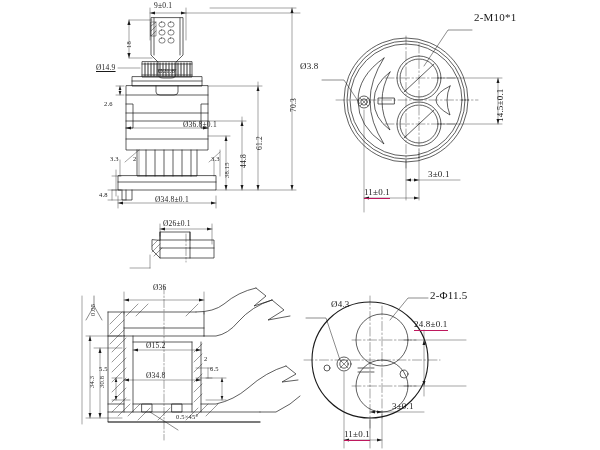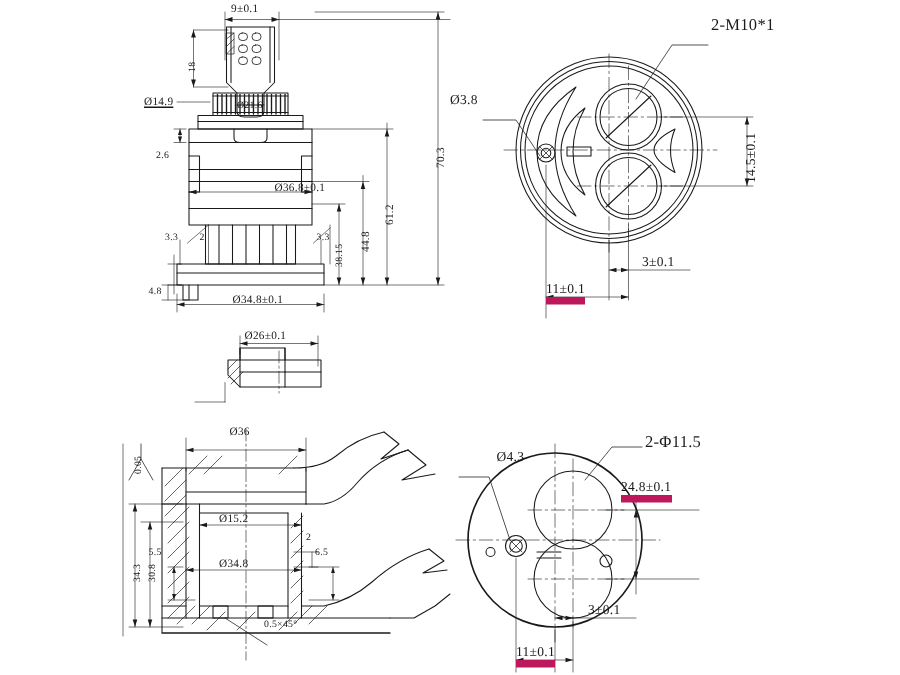--- a/index.html
+++ b/index.html
@@ -20,21 +20,21 @@
     font-size:9px;
     color:#1a1a1a;
     white-space:nowrap;
     letter-spacing:0.2px;
     line-height:1;
   }
   .lbl.big{font-size:11px;}
   .lbl.sm{font-size:7.5px;}
   .lbl.xs{font-size:6.5px;}
   .vert{transform-origin:0 0;transform:rotate(-90deg);}
-  .ul{border-bottom:5px solid #be185d;padding-bottom:1px;}
+  .ul{border-bottom:1px solid #be185d;padding-bottom:1px;}
 </style>
 </head>
 <body>
 
 <svg id="sheet" viewBox="0 0 600 450">
   <g fill="none" stroke="#1a1a1a" stroke-width="0.7" stroke-linecap="round" stroke-linejoin="round">
 
     <g>
 
       <g stroke-width="0.4">

